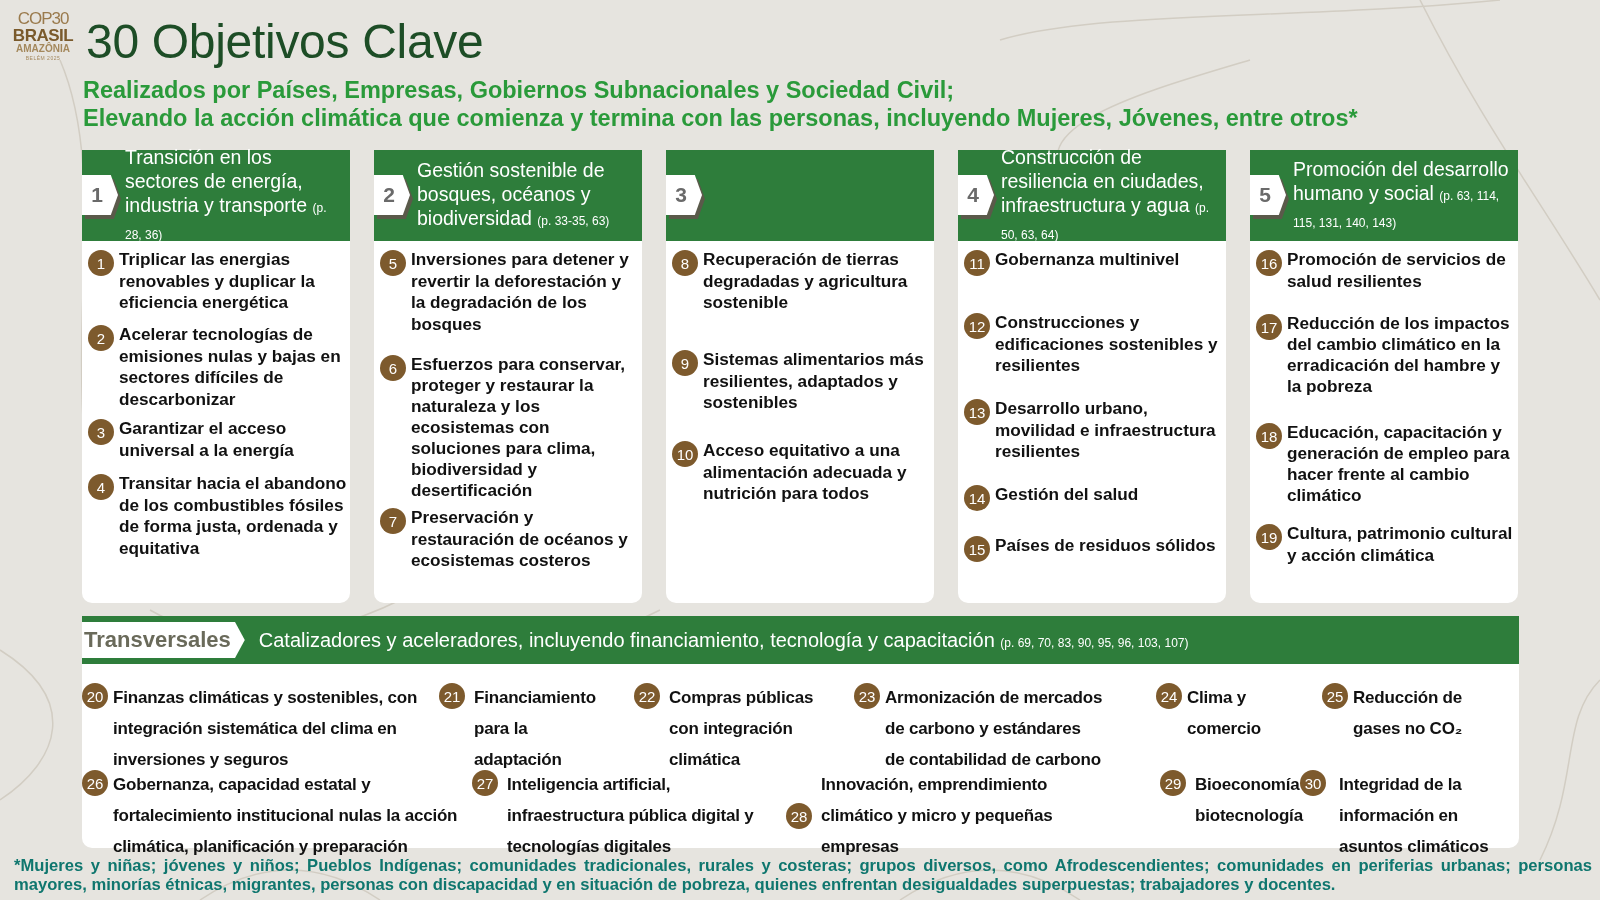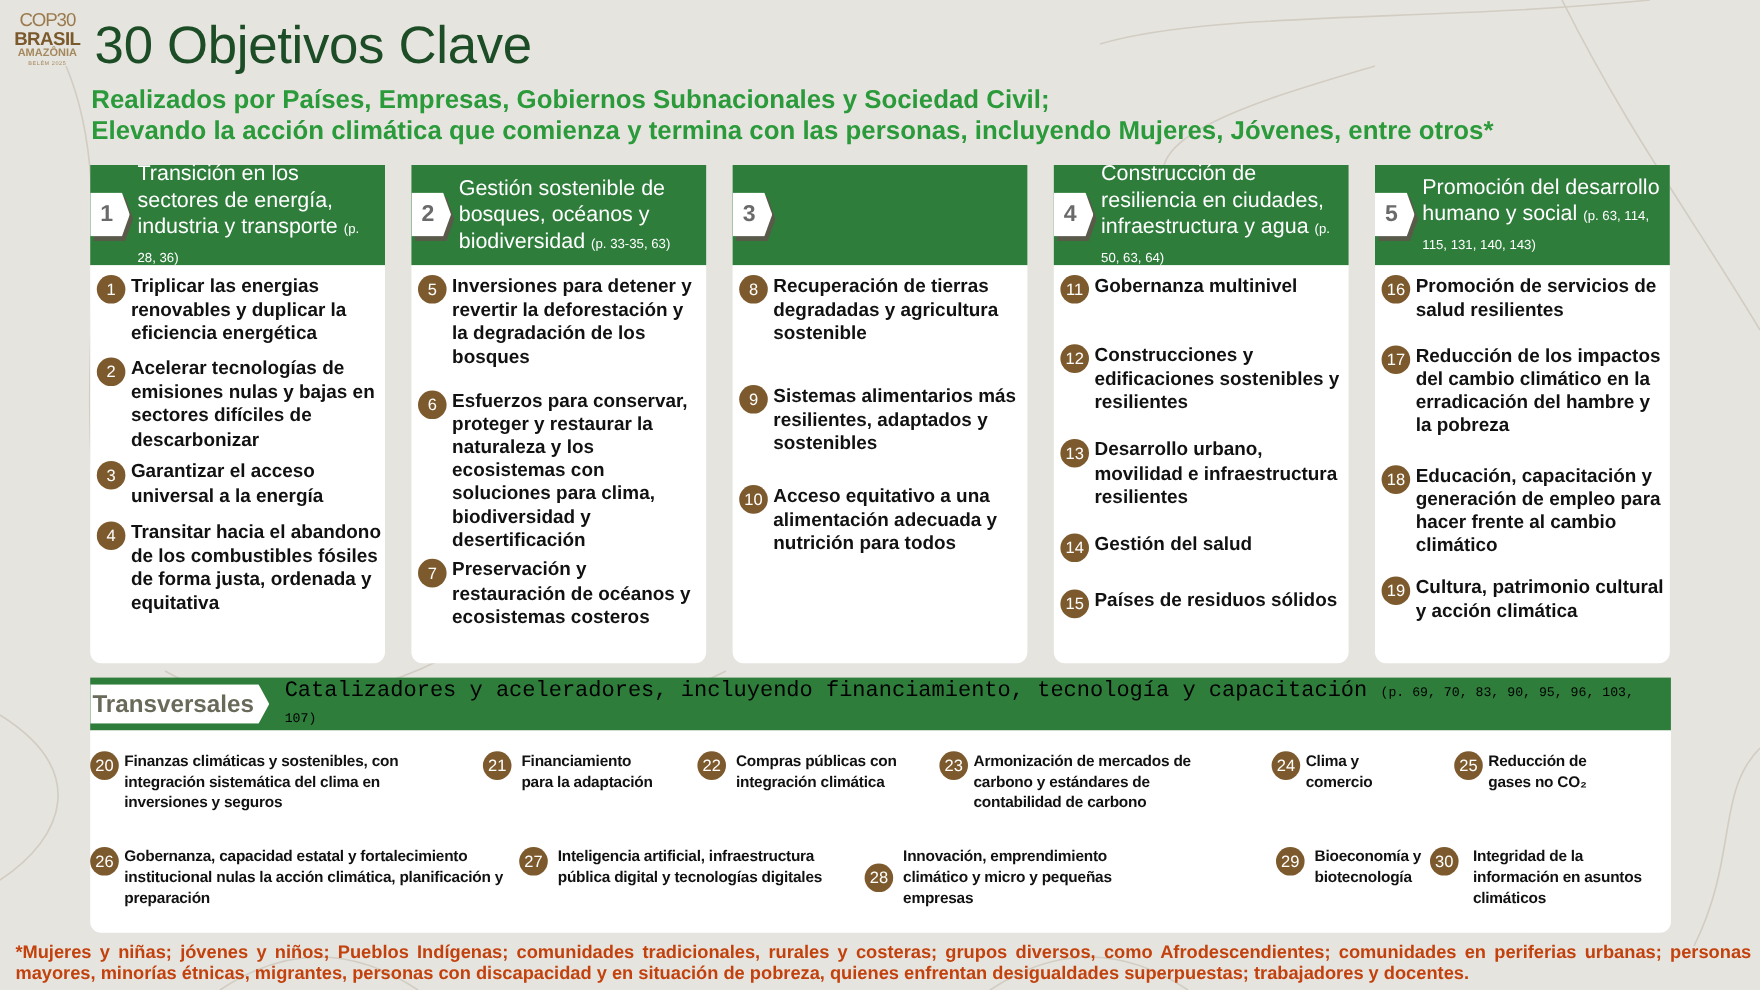--- a/index.html
+++ b/index.html
@@ -51,29 +51,29 @@
   
   .trans-bar {
     position: absolute; left: 82px; top: 616px; width: 1437px; height: 48px; background: #2e7d3b;
     display: flex; align-items: center;
   }
   .trans-tag {
     position: relative; height: 36px; background: #fff; color: #6a6a5a; font-size: 22px; font-weight: 700;
     display: flex; align-items: center; padding: 0 14px 0 2px; margin-right: 14px;
     clip-path: polygon(0 0, 94% 0, 100% 50%, 94% 100%, 0 100%);
   }
-  .trans-text { color: #000000; font-size: 20px; font-family: Liberation Mono, monospace; }
+  .trans-text { color: #ffffff; font-size: 20px; }
   .trans-text .pages { font-size: 12px; }
   .trans-body { position: absolute; left: 82px; top: 664px; width: 1437px; height: 184px; background: #fff; border-radius: 0 0 10px 10px; }
   .titem { position: absolute; display: flex; align-items: flex-start; }
-  .titem .itext { font-size: 14px; line-height: 19px; letter-spacing: -0.2px; }
+  .titem .itext { font-size: 17px; line-height: 31px; letter-spacing: -0.2px; }
 
   .footnote {
     position: absolute; left: 14px; top: 856px; width: 1578px; font-size: 16.6px; font-weight: 700;
-    color: #c2410c; line-height: 19px; text-align: justify; text-align-last: left;
+    color: #0f766e; line-height: 19px; text-align: justify; text-align-last: left;
   }
 </style>
 </head>
 <body>
 
 <svg class="bg-lines" viewBox="0 0 1600 900">
   <g fill="none" stroke="#d2cdc3" stroke-width="1.5">
     <path d="M60 60 C 120 200, 40 400, 120 600"></path>
     <path d="M1000 40 C 1100 10, 1300 20, 1500 0"></path>
     <path d="M1080 190 C 1000 130, 1150 90, 1250 60"></path>

